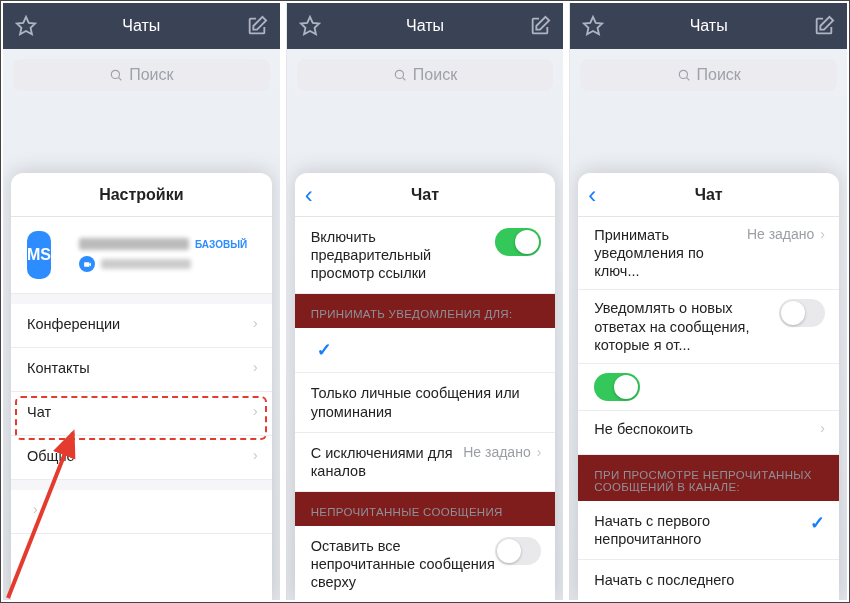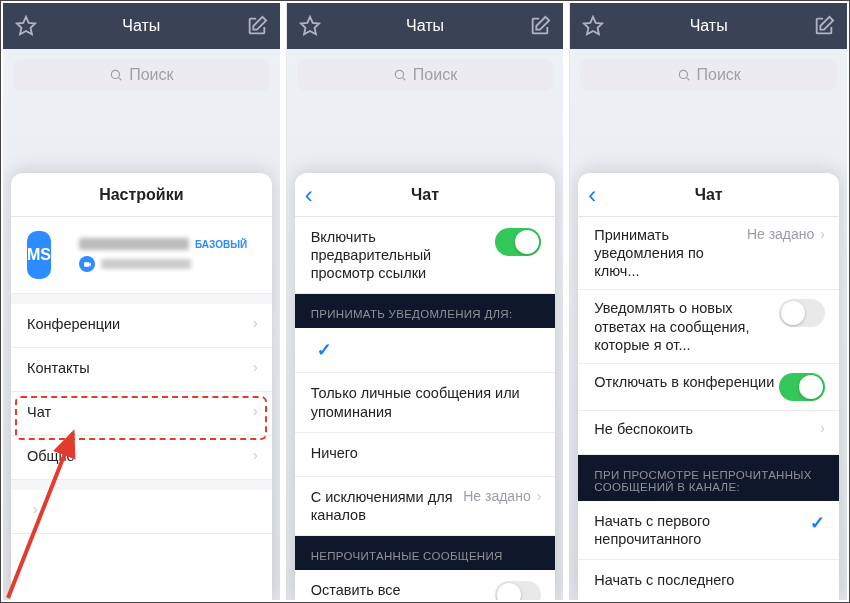--- a/index.html
+++ b/index.html
@@ -14,21 +14,21 @@
   .searchbar svg{width:14px;height:14px;}
   .sheet { position:absolute; left:8px; right:8px; bottom:0; background:#fff; border-radius:12px 12px 0 0; box-shadow: 0 -2px 20px rgba(0,0,0,0.15); overflow:hidden;}
   .sheet .sheet-head { display:flex; align-items:center; justify-content:center; position:relative; height:44px; border-bottom:1px solid #e5e5e8;}
   .sheet .sheet-head .back { position:absolute; left:10px; color:#157efb; font-size:24px; line-height:1;}
   .sheet .sheet-head .stitle { font-size:16px; font-weight:600; color:#222; }
   .row { display:flex; align-items:flex-start; padding: 11px 14px 11px 16px; border-bottom:1px solid #ececef; background:#fff; min-height:44px;}
   .row .label { flex:1; font-size:14.5px; color:#222; line-height:1.25;}
   .row .sub { font-size:14px; color:#9b9ea4; margin-left:8px; white-space:nowrap;}
   .row .chev { color:#c6c8cd; margin-left:6px; font-size:14px;}
   .row .check { color:#157efb; font-size:18px; font-weight:700; margin-left:6px;}
-  .section { padding: 14px 16px 8px 16px; font-size:11.5px; color:#8e9197; text-transform:uppercase; letter-spacing:0.3px; background:#0f172a;}
+  .section { padding: 14px 16px 8px 16px; font-size:11.5px; color:#8e9197; text-transform:uppercase; letter-spacing:0.3px; background:#7f1d1d;}
   .profile { display:flex; align-items:center; padding:14px 16px; border-bottom:1px solid #ececef; gap:28px;}
   .avatar { width:48px;height:48px;border-radius:10px;background:#2d8cff;display:flex;align-items:center;justify-content:center;color:#fff;font-weight:600;font-size:16px;}
   .profile .info{flex:1;}
   .profile .nameline{display:flex;align-items:center;gap:6px;border-radius:6px;}
   .profile .blurname{width:110px;height:12px;background:#bbb;border-radius:2px;filter:blur(2px);}
   .profile .badge{font-size:10px;font-weight:700;color:#2d8cff;}
   .profile .subline{display:flex;align-items:center;gap:6px;margin-top:6px;}
   .profile .camdot{width:16px;height:16px;border-radius:50%;background:#2d8cff;display:flex;align-items:center;justify-content:center;}
   .profile .bluremail{width:90px;height:10px;background:#ccc;border-radius:2px;filter:blur(2px);}
   .toggle{width:46px;height:28px;border-radius:14px;position:relative;flex-shrink:0;}
@@ -161,23 +161,20 @@
           </div>
       </div>
       <div class="section">Принимать уведомления для:</div>
       <div class="row">
           <span class="check">✓</span>
       </div>
       <div class="row">
         <div class="label">Только личные сообщения или упоминания</div>
       </div>
       <div class="row">
-        <div class="label">Ничего</div>
-      </div>
-      <div class="row">
         <div class="label">С исключениями для каналов</div>
         <span class="sub">Не задано</span>
         <span class="chev">›</span>
       </div>
       <div class="section">Непрочитанные сообщения</div>
       <div class="row">
         <div class="label">Оставить все непрочитанные сообщения сверху</div>
         <div class="toggle off">
             <div class="knob"></div>
           </div>
@@ -219,21 +216,20 @@
         <span class="sub">Не задано</span>
         <span class="chev">›</span>
       </div>
       <div class="row" style="padding-top:9px;padding-bottom:9px;">
         <div class="label">Уведомлять о новых ответах на сообщения, которые я от...</div>
         <div class="toggle off">
             <div class="knob"></div>
           </div>
       </div>
       <div class="row" style="padding-top:9px;padding-bottom:9px;">
-        <div class="label">Отключать в конференции</div>
         <div class="toggle on">
             <div class="knob"></div>
           </div>
       </div>
       <div class="row" style="padding-top:9px;padding-bottom:9px;">
         <div class="label">Не беспокоить</div>
         <span class="chev">›</span>
       </div>
       <div class="section">При просмотре непрочитанных сообщений в канале:</div>
       <div class="row">

